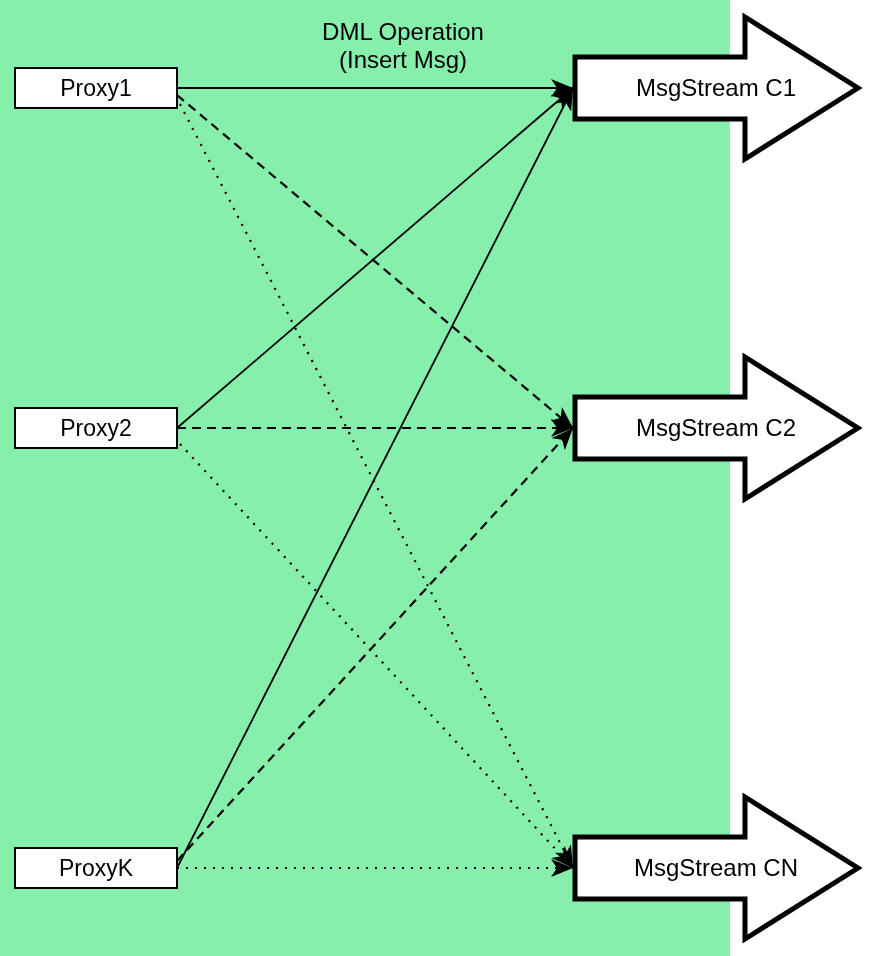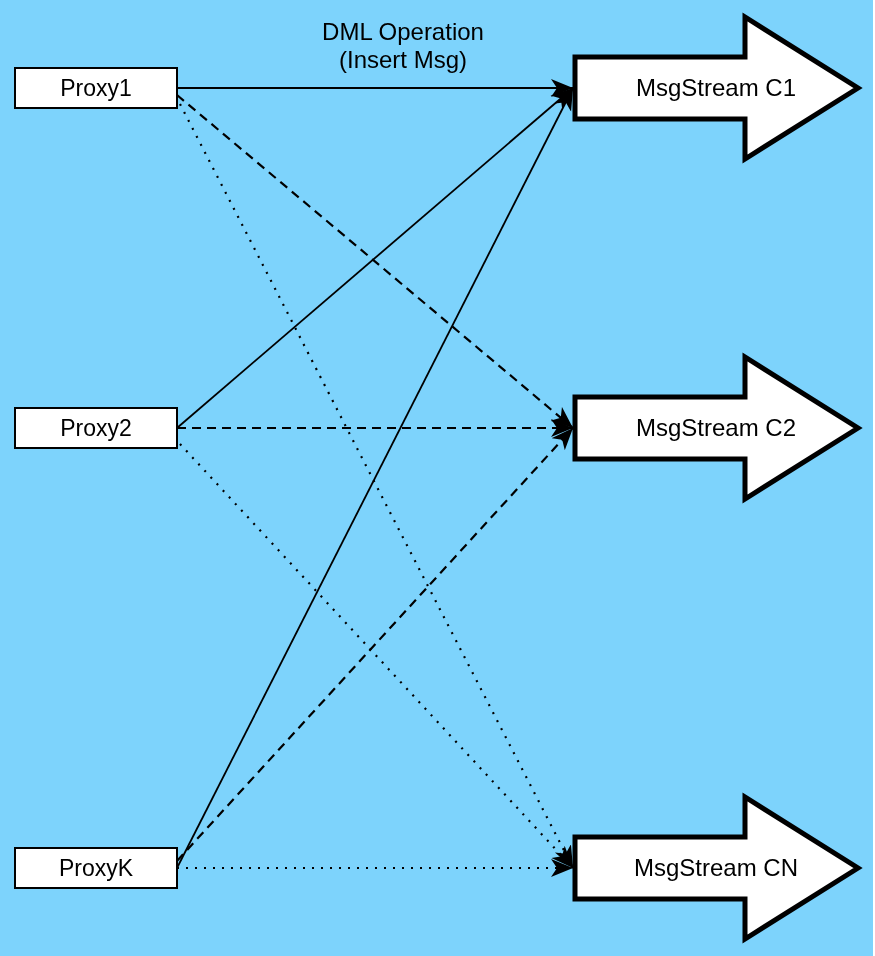--- a/index.html
+++ b/index.html
@@ -2,23 +2,23 @@
 <html><head>
 <meta charset="utf-8">
 <style>
   html, body {
     margin: 0;
     padding: 0;
     background: #ffffff;
   }
   .canvas {
     position: relative;
-    width: 873px;
+    width: 730px;
     height: 956px;
-    background: #7dd3fc;
+    background: #86efac;
     font-family: "Liberation Sans", sans-serif;
     text-align: right;
   }
   svg {
     display: block;
   }
   .node-rect {
     fill: #ffffff;
     stroke: #000000;
     stroke-width: 2;

